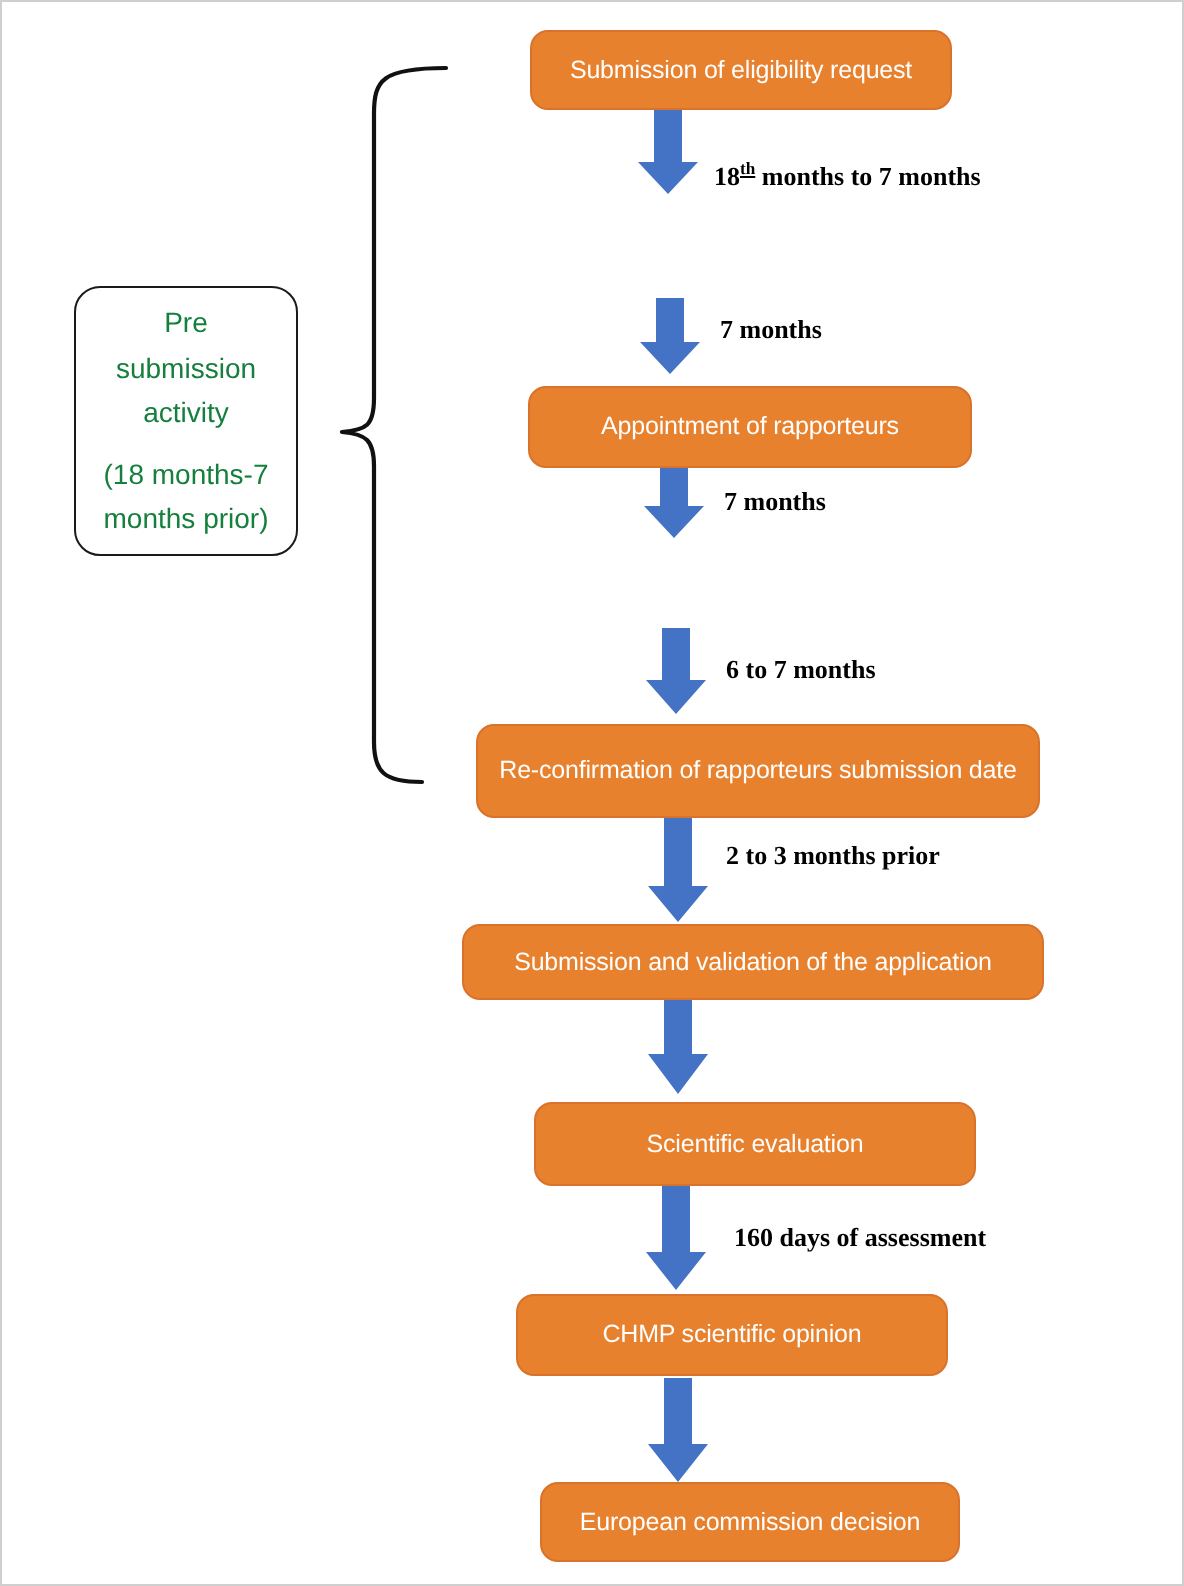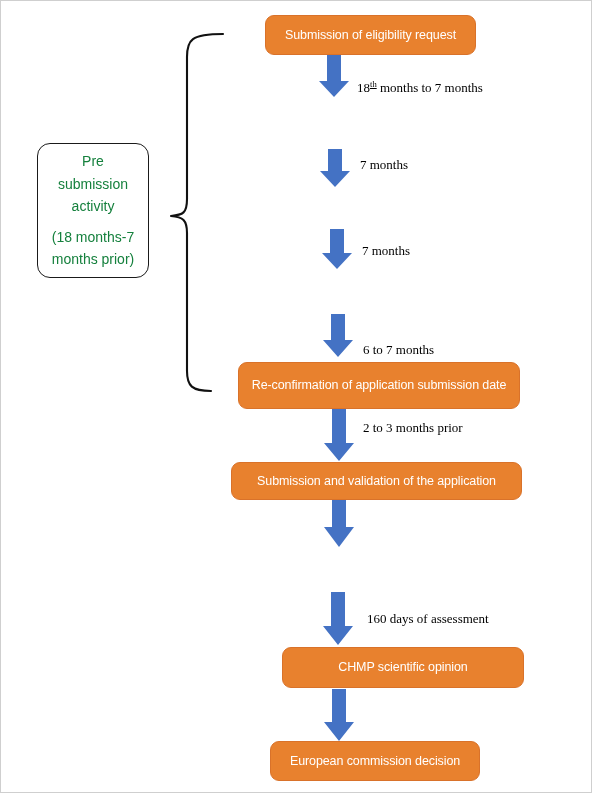--- a/index.html
+++ b/index.html
@@ -66,20 +66,21 @@
 
   
   .arrow-label {
     position: absolute;
     color: #000000;
     font-family: "Liberation Serif", serif;
     font-size: 13px;
     line-height: 1.35;
     white-space: pre-line;
     text-align: center;
+    font-weight: bold;
   }
   .arrow-label sup {
     font-size: 0.66em;
     text-decoration: underline;
     vertical-align: super;
   }
 
   svg.overlay {
     position: absolute;
     left: 0; top: 0;
@@ -146,48 +147,54 @@
     <span class="note-gap"></span>
     <span>(18 months-7</span>
     <span>months prior)</span>
   </div>
 
   <div class="proc-box" style="left:227px; top:14px; width:211px; height:40px;">
     <span>Submission of eligibility request</span>
   </div>
 
 
+  <div class="proc-box" style="left:226px; top:192px; width:222px; height:41px;">
+    <span>Appointment of rapporteurs</span>
+  </div>
 
 
   <div class="proc-box" style="left:200px; top:361px; width:282px; height:47px;">
-    <span>Re-confirmation of application submission
+    <span>Re-confirmation of rapporteurs submission
 date</span>
   </div>
 
   <div class="proc-box" style="left:193px; top:461px; width:291px; height:38px;">
     <span>Submission and validation of the application</span>
   </div>
 
-
-  <div class="proc-box" style="left:244px; top:646px; width:242px; height:41px;">
+  <div class="proc-box" style="left:229px; top:550px; width:221px; height:42px;">
+    <span>Scientific evaluation</span>
+  </div>
+
+  <div class="proc-box" style="left:220px; top:646px; width:216px; height:41px;">
     <span>CHMP scientific opinion</span>
   </div>
 
   <div class="proc-box" style="left:232px; top:740px; width:210px; height:40px;">
     <span>European commission decision</span>
   </div>
 
   <div class="arrow-label" style="left:356px; top:60px;">
     <span>18</span><sup>th</sup><span> months to 7 months</span>
   </div>
 
   <div class="arrow-label" style="left:359px; top:155px;">7 months</div>
 
   <div class="arrow-label" style="left:361px; top:241px;">7 months</div>
 
-  <div class="arrow-label" style="left:362px; top:325px;margin-top:15px;">6 to 7 months</div>
+  <div class="arrow-label" style="left:362px; top:325px;">6 to 7 months</div>
 
   <div class="arrow-label" style="left:362px; top:418px;">2 to 3 months prior</div>
 
   <div class="arrow-label" style="left:366px; top:609px;">160 days of assessment</div>
 
 
 </div>
 
 </body></html>

